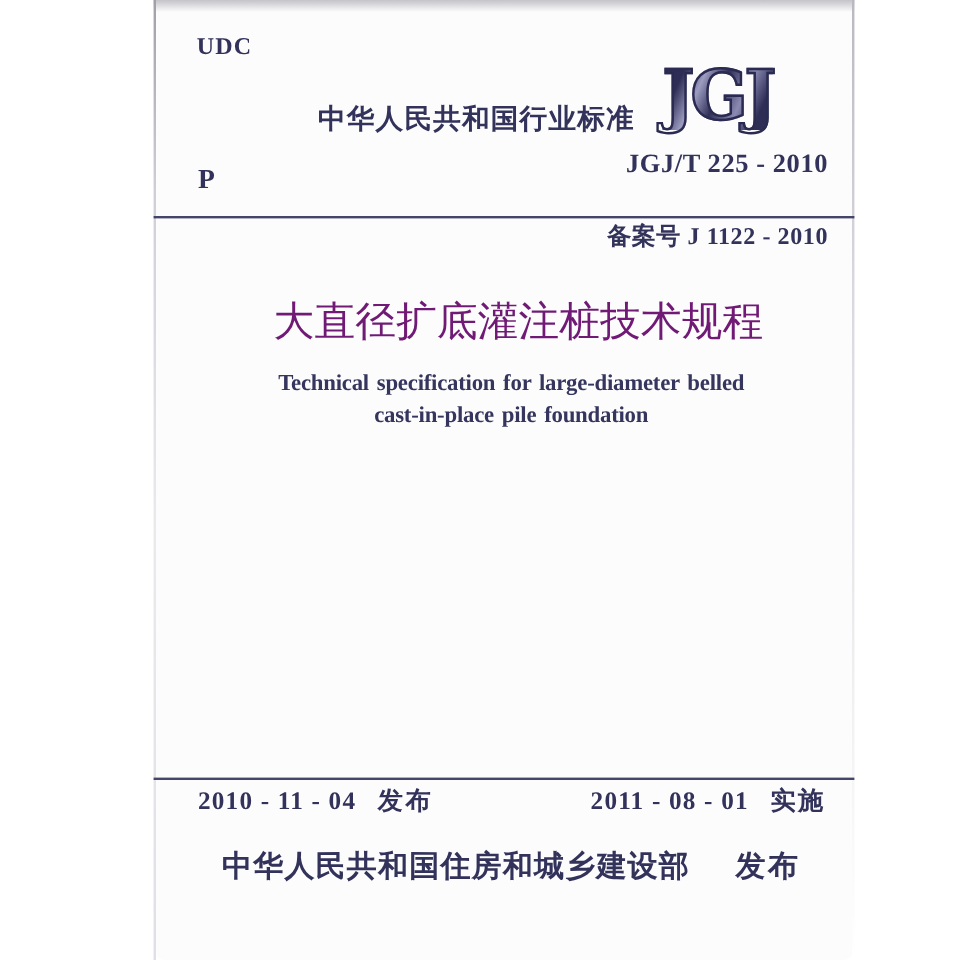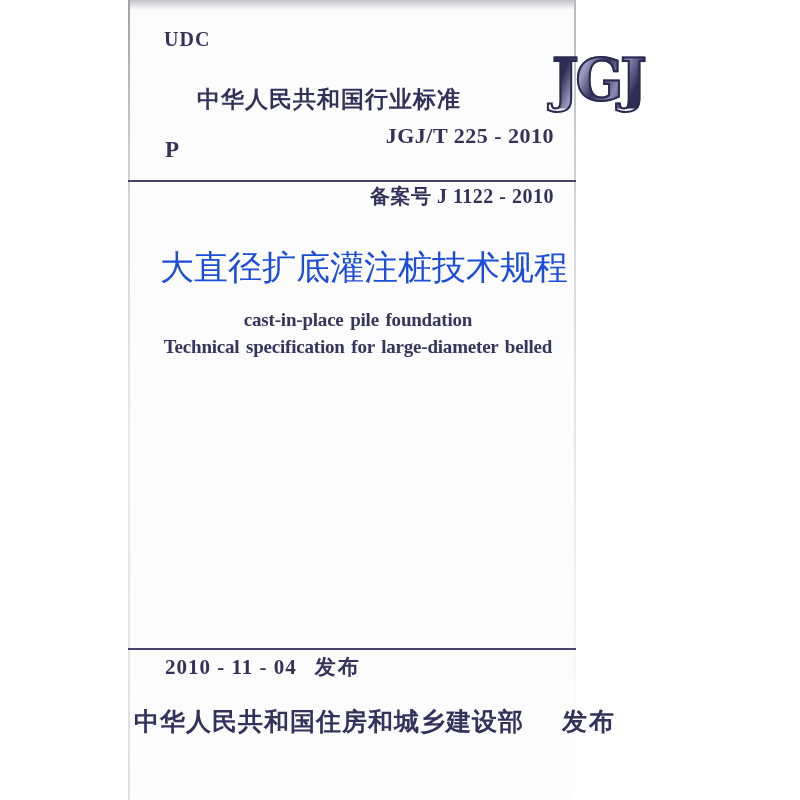--- a/index.html
+++ b/index.html
@@ -3,21 +3,21 @@
 <meta charset="utf-8">
 <style>
   * { margin: 0; padding: 0; box-sizing: border-box; }
   html, body { width: 800px; height: 800px; background: #ffffff; overflow: hidden; }
   body { font-family: "Liberation Serif", "DejaVu Serif", serif; position: relative; }
 
   .canvas { position: absolute; left: 0; top: 0; width: 800px; height: 800px; background: #ffffff; }
 
   
   .page {
-    position: absolute; left: 128px; top: 0; width: 448px; height: 800px;
+    position: absolute; left: 128px; top: 0; width: 584px; height: 800px;
     background: #fcfcfd;
     color: #32325a;
     border-radius: 10px;
   }
   
   .page .edge-top {
     position: absolute; left: 0; top: 0; right: 0; height: 10px;
     background: linear-gradient(to bottom, #c3c3c8, rgba(252,252,253,0));
   }
   
@@ -85,21 +85,21 @@
     background: #45456b;
   }
   .rule-top { top: 180px; }
   .rule-bottom { top: 648px; }
 
   .title-zh {
     position: absolute; left: 0; top: 245px; width: 100%;
     text-align: center; transform: translateX(12px);
     font-family: "Liberation Serif", "DejaVu Serif", serif;
     font-weight: 500; font-size: 34px; letter-spacing: 0px;
-    color: #1d4ed8;
+    color: #701a75;
     white-space: nowrap;
   }
 
   .title-en {
     position: absolute; left: 0; top: 306px; width: 100%;
     text-align: center; transform: translateX(6px);
     font-weight: bold; font-size: 19px; line-height: 27px;
     letter-spacing: -0.2px; word-spacing: 2px;
     color: #35355e;
   }
@@ -145,27 +145,30 @@
 
     <div class="record-num ink">备案号 J 1122 - 2010</div>
 
     <div class="p-label ink">P</div>
 
     <div class="rule rule-top"></div>
 
     <h1 class="title-zh">大直径扩底灌注桩技术规程</h1>
 
     <div class="title-en">
+      <div>Technical specification for large-diameter belled</div>
       <div>cast-in-place pile foundation</div>
-      <div>Technical specification for large-diameter belled</div>
     </div>
 
     <div class="dates-row">
       <div class="date-issue">
         <span>2010 - 11 - 04</span><span class="date-label">发布</span>
+      </div>
+      <div class="date-implement">
+        <span>2011 - 08 - 01</span><span class="date-label">实施</span>
       </div>
     </div>
 
     <div class="rule rule-bottom"></div>
 
     <div class="publisher">
       <span>中华人民共和国住房和城乡建设部</span><span class="pub-action">发布</span>
     </div>
 
   </div>

